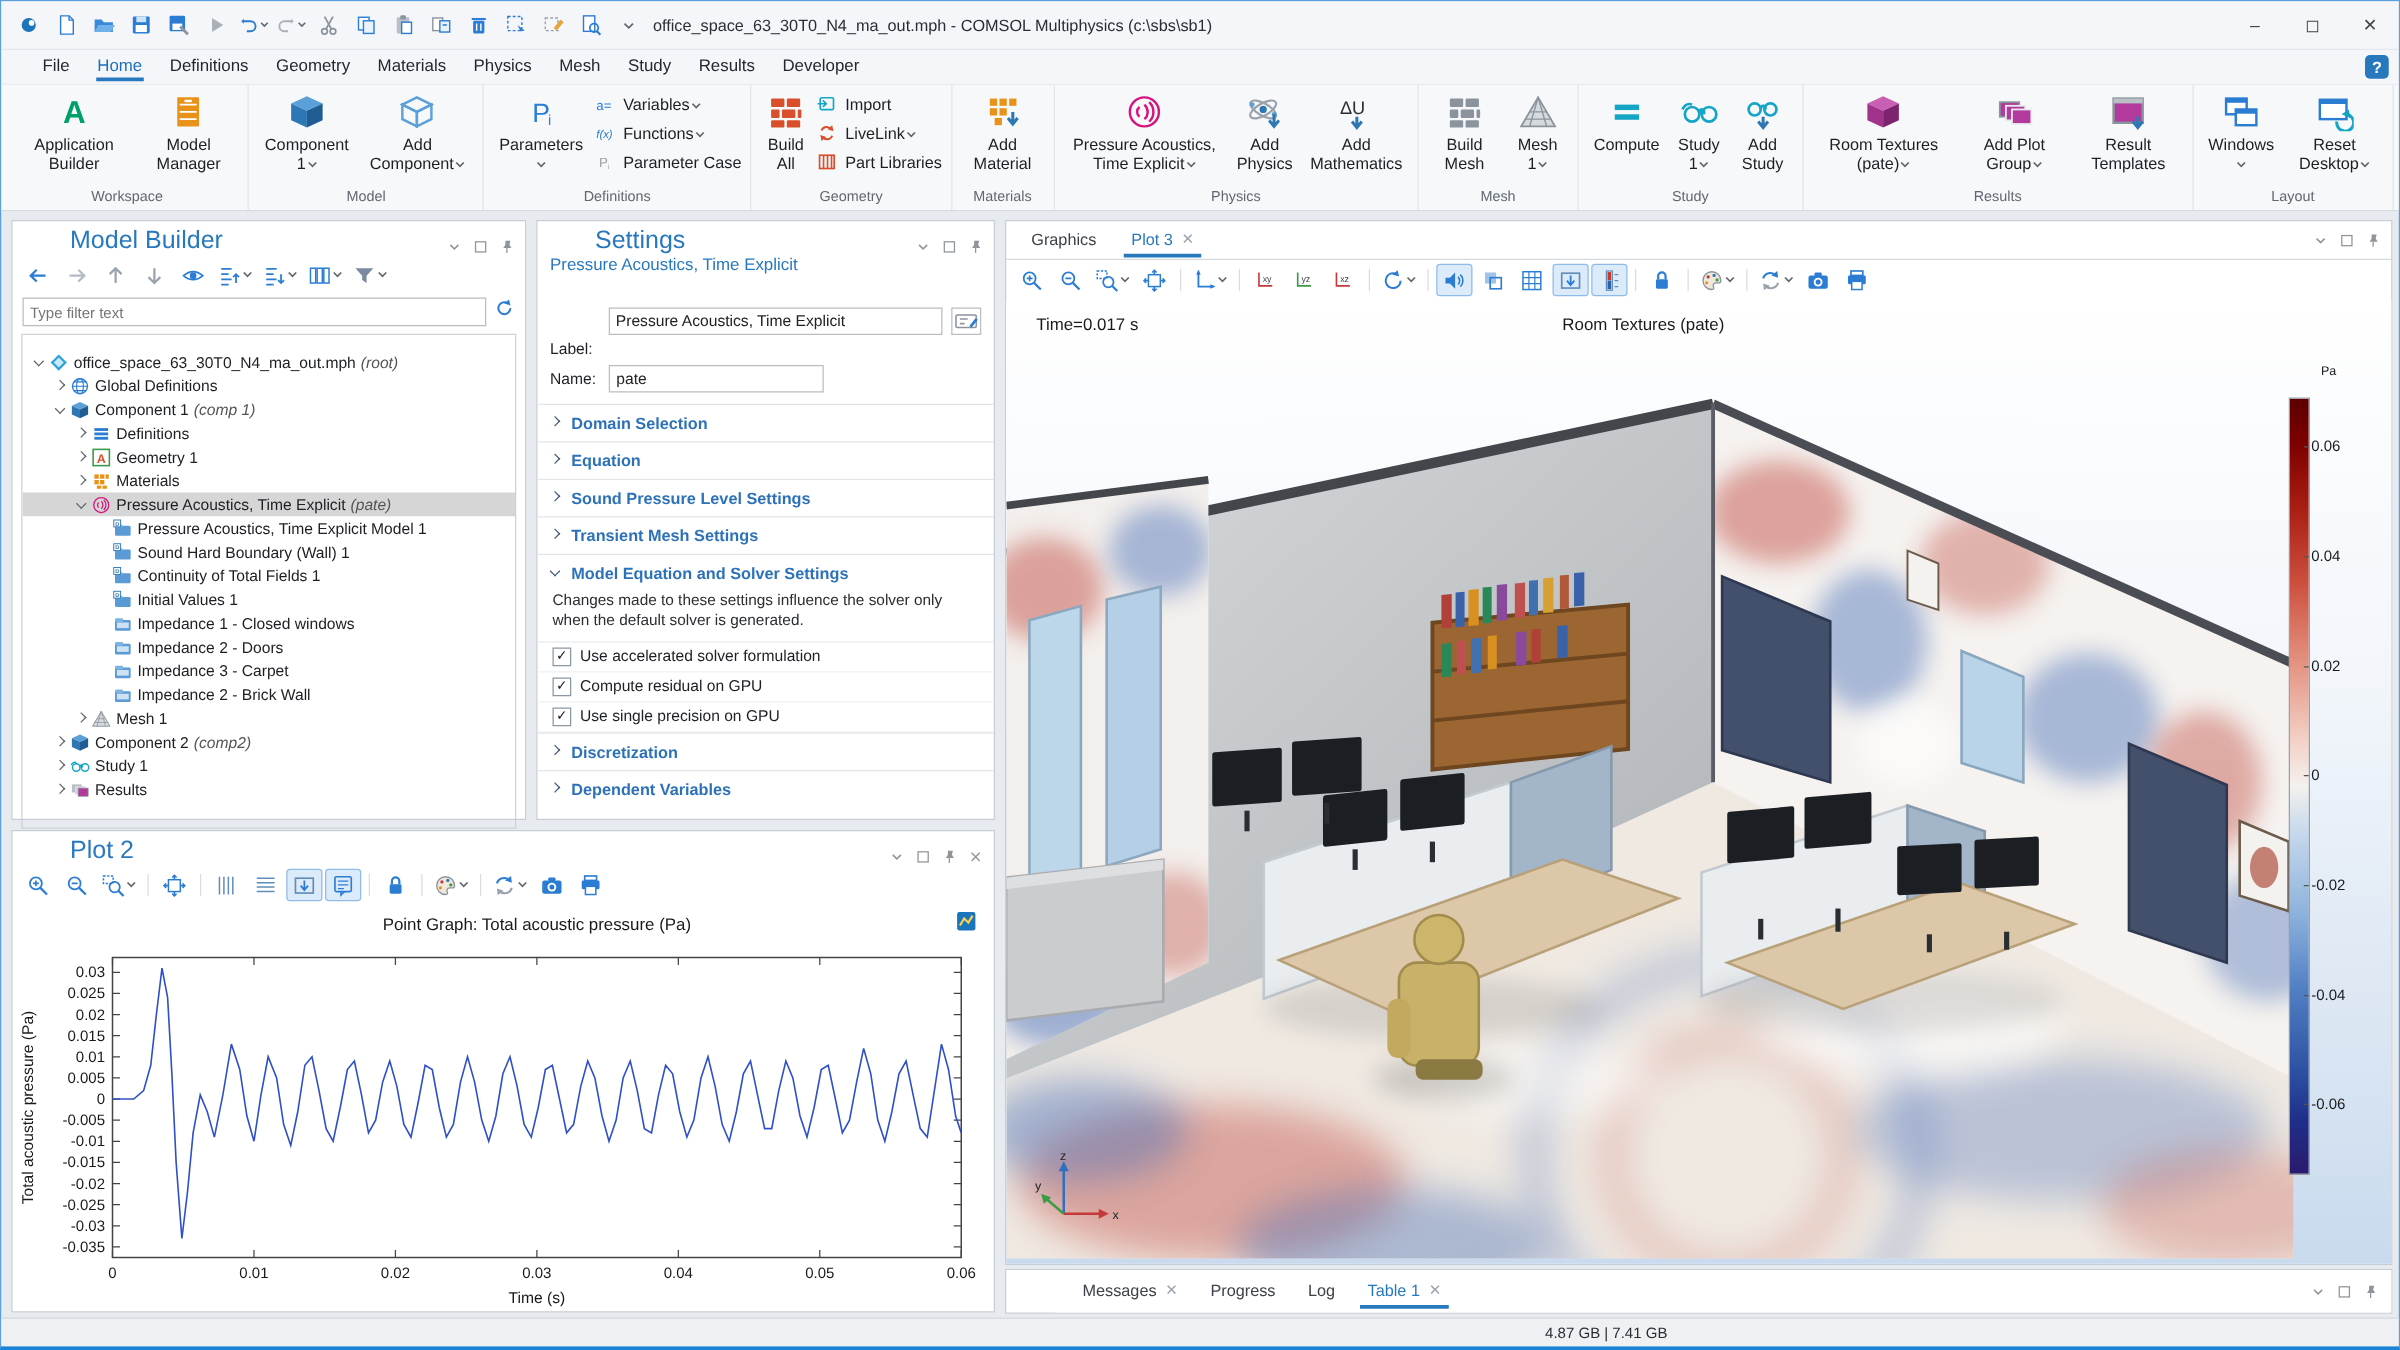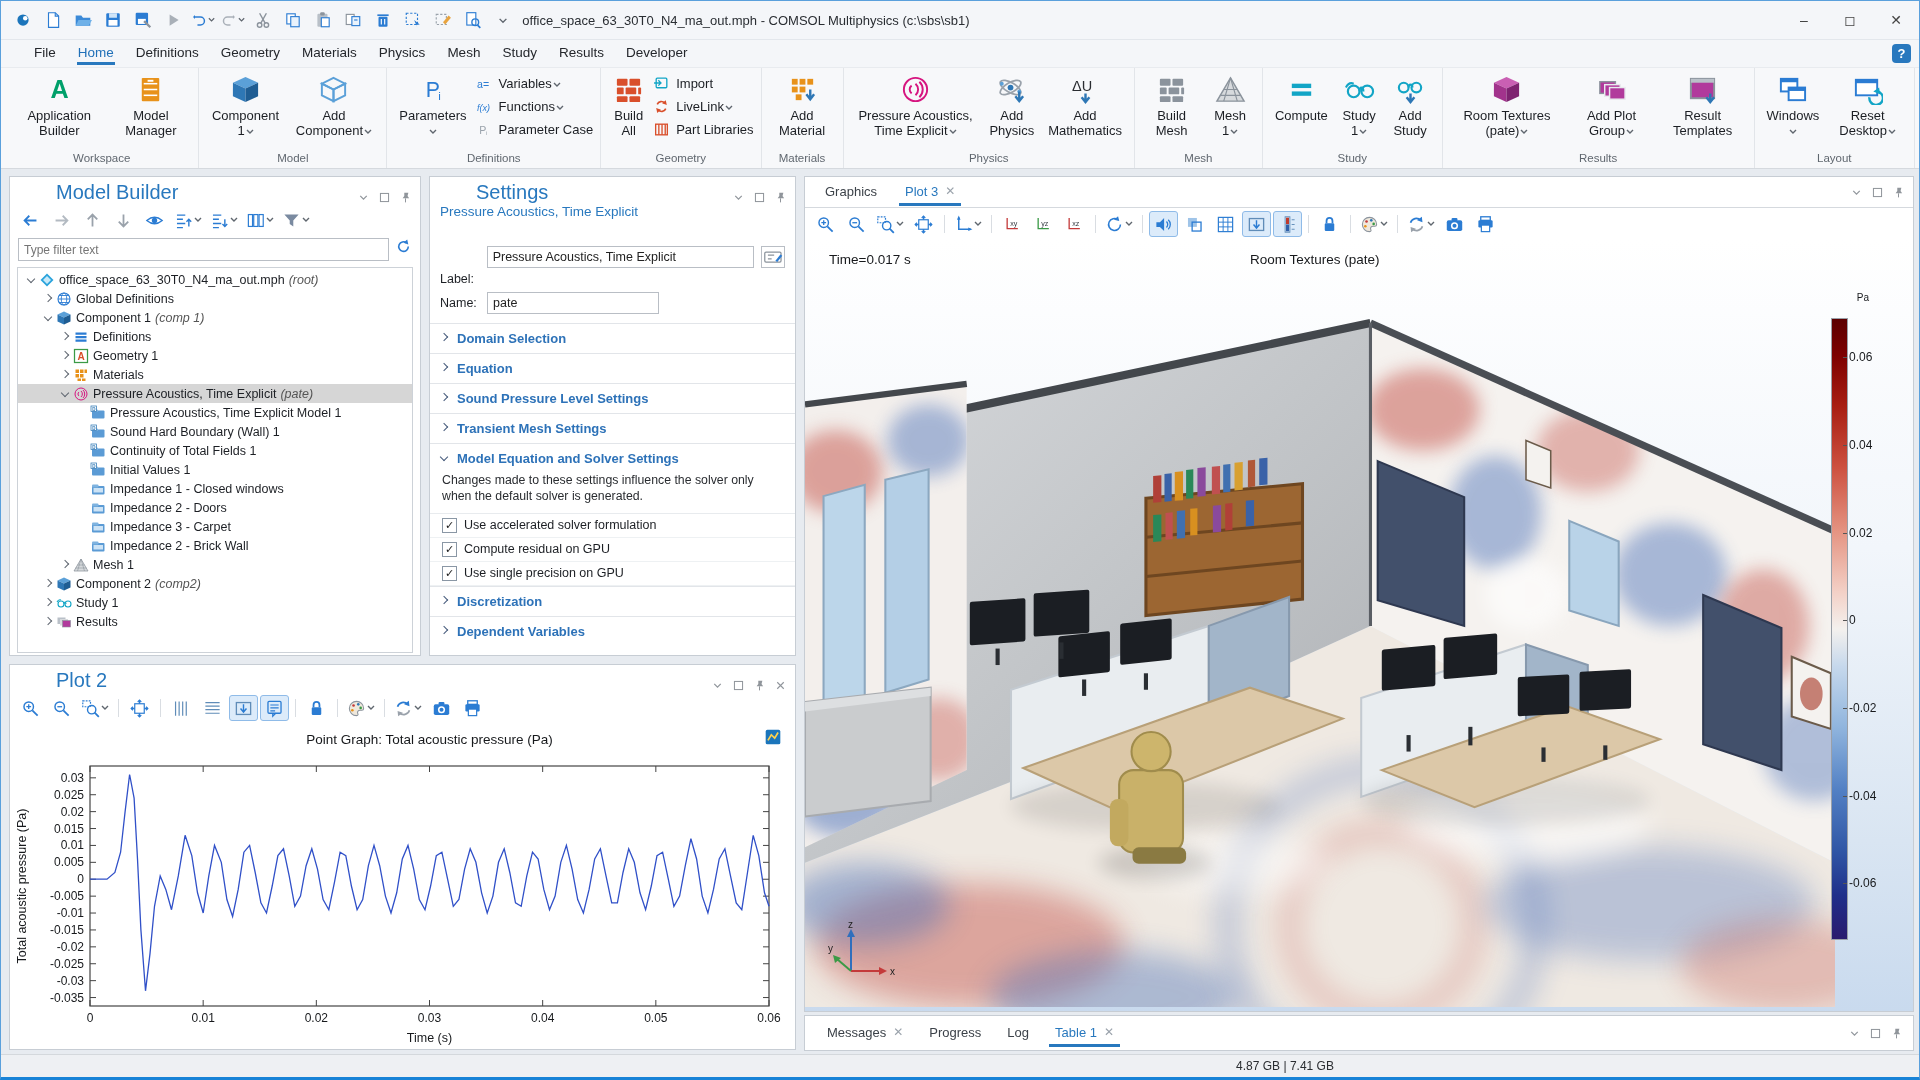--- a/index.html
+++ b/index.html
@@ -42,25 +42,25 @@
   .ptool{display:flex;align-items:center;gap:2px;padding:3px 6px;}
   .tbtn{height:24px;min-width:23px;padding:0 2px;display:flex;align-items:center;justify-content:center;border-radius:3px;border:1px solid transparent;}
   .tbtn.active{background:#dcebfa;border-color:#8fbbe8;}
   .tbtn .icon{width:19px;height:19px;}
   .tsep{width:1px;height:18px;background:#d9dde2;margin:0 4px;}
   .ddsvg{margin-left:1px;}
   #mb-panel{left:8px;top:175px;width:412px;height:480px;}
   #settings-panel{left:428px;top:175px;width:367px;height:480px;}
   #plot2-panel{left:8px;top:663px;width:787px;height:386px;}
   #graphics-panel{left:803px;top:175px;width:1110px;height:836px;}
-  #bottom-panel{left:803px;top:1014px;width:1110px;height:36px;}
+  #bottom-panel{left:803px;top:1014px;width:1110px;height:36px;padding-left:39px;}
   
   #mb-filter{display:flex;align-items:flex-start;gap:6px;padding:2px 8px;}
   #mb-filter input{flex:1;height:21px;border:1px solid #b9bec5;font-size:12px;padding:0 5px;color:#333;font-family:inherit;}
-  #mb-tree{margin:4px 7px;border:1px solid #cdd2d8;height:382px;overflow:hidden;padding-top:2px;}
+  #mb-tree{margin:4px 7px;border:1px solid #cdd2d8;height:382px;overflow:hidden;padding-top:12px;}
   .trow{display:flex;align-items:center;height:19px;font-size:12.5px;white-space:nowrap;}
   .trow.sel{background:#d6d6d6;}
   .tchev{width:14px;height:14px;flex:none;position:relative;}
   .tchev.col:after,.tchev.exp:after{content:"";position:absolute;left:4px;top:3px;width:5px;height:5px;border-right:1.4px solid #5f6670;border-bottom:1.4px solid #5f6670;}
   .tchev.col:after{transform:rotate(-45deg);}
   .tchev.exp:after{transform:rotate(45deg);}
   .ticon{width:16px;height:16px;margin:0 4px 0 1px;flex:none;}
   .tsuffix{font-style:italic;color:#555;margin-left:4px;}
   
   #settings-sub{font-size:13.5px;color:#2878be;padding:0 10px 6px;}

